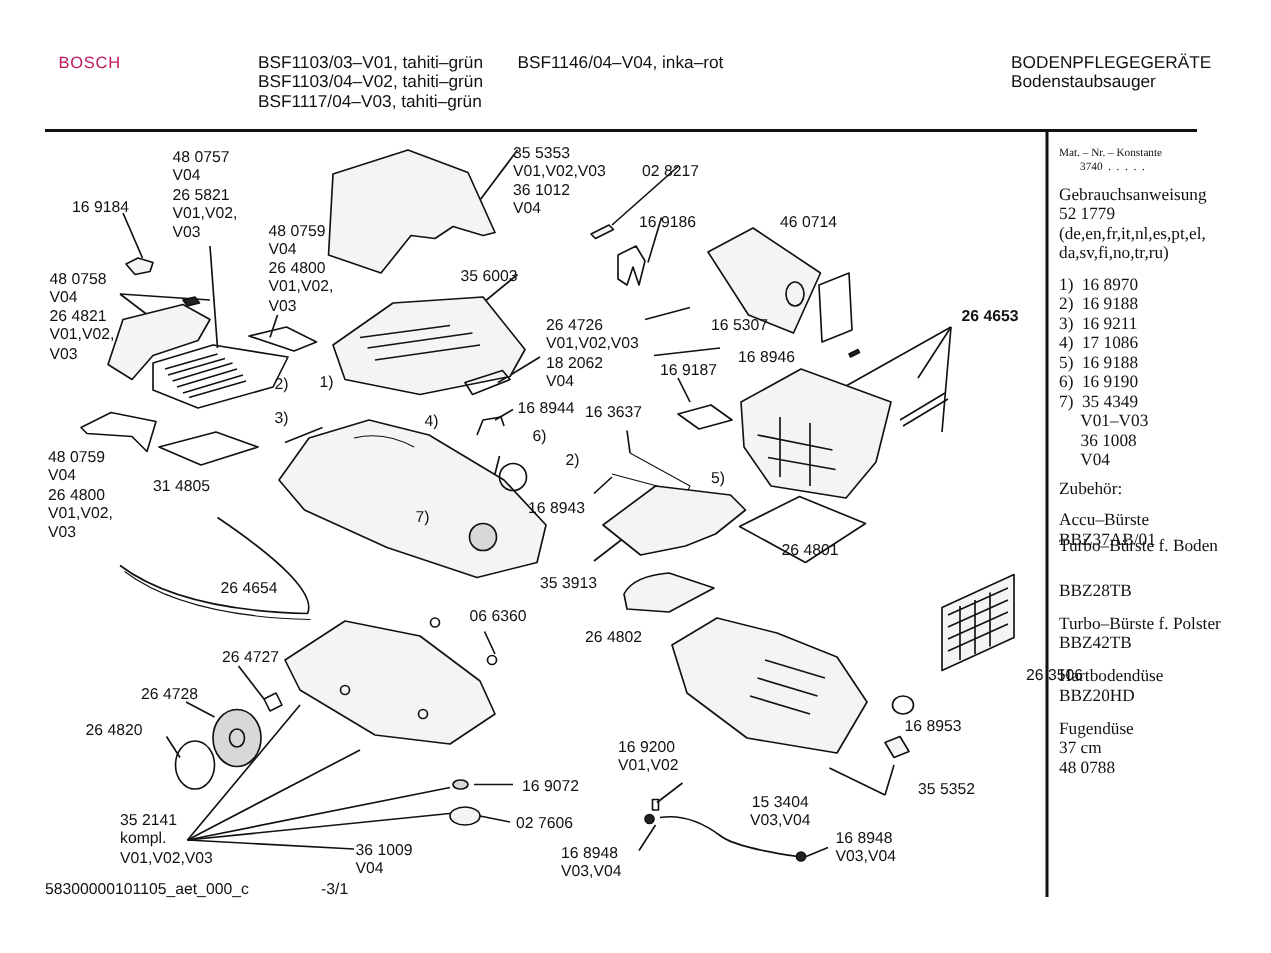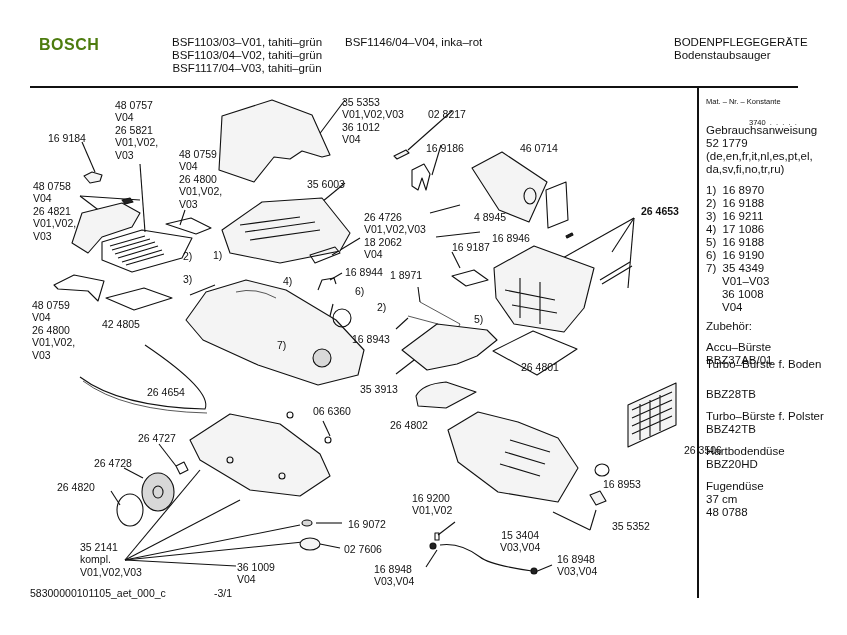--- a/index.html
+++ b/index.html
@@ -1,24 +1,24 @@
 <!DOCTYPE html>
 <html><head>
 <meta charset="utf-8">
 <style>
   html, body { margin:0; padding:0; background:#ffffff; }
   body { width:847px; height:635px; position:relative; overflow:hidden;
          font-family:"Liberation Sans", sans-serif; color:#111; }
   .abs { position:absolute; }
-  .brand { left:39px; top:36px; font-weight:bold; font-size:16px; letter-spacing:0.5px; color:#4d7c0f; }
-  .hdr { font-size:11.5px; line-height:13px; white-space:pre;text-align:center; }
+  .brand { left:39px; top:36px; font-weight:normal; font-size:11px; letter-spacing:0.5px; color:#be185d; }
+  .hdr { font-size:11.5px; line-height:13px; white-space:pre; }
   .rule-top { left:30px; top:86px; width:768px; height:2px; background:#111; }
   .rule-side { left:697px; top:88px; width:2px; height:510px; background:#111; }
   .lbl { position:absolute; font-size:10.5px; line-height:12.4px; white-space:pre; color:#111; }
-  .side { position:absolute; left:706px; font-size:11.5px; line-height:13px; white-space:pre; color:#111; }
+  .side { position:absolute; left:706px; font-size:11.5px; line-height:13px; white-space:pre; color:#111;font-family:Liberation Serif, serif; }
   .side.small { font-size:7.5px; line-height:9px; }
   .footer { font-size:10.5px; white-space:pre; }
   svg#drawing { position:absolute; left:0; top:0; }
   svg#drawing * { fill:none; stroke:#111; stroke-width:1.1; stroke-linejoin:round; }
   svg#drawing .thin { stroke-width:0.7; }
   svg#drawing .fill-dark { fill:#222; }
   svg#drawing .fill-light { fill:#f4f4f4; }
   svg#drawing .fill-grey { fill:#d8d8d8; }
 </style>
 </head>
@@ -197,46 +197,46 @@
 <div class="lbl" style="left:179px;top:148px;">48 0759
 V04
 26 4800
 V01,V02,
 V03</div>
 <div class="lbl" style="left:32px;top:299px;">48 0759
 V04
 26 4800
 V01,V02,
 V03</div>
-<div class="lbl" style="left:102px;top:318px;">42 4805</div>
+<div class="lbl" style="left:102px;top:318px;">31 4805</div>
 <div class="lbl" style="left:342px;top:96px;">35 5353
 V01,V02,V03
 36 1012
 V04</div>
 <div class="lbl" style="left:307px;top:178px;">35 6003</div>
 <div class="lbl" style="left:364px;top:211px;">26 4726
 V01,V02,V03
 18 2062
 V04</div>
 <div class="lbl" style="left:345px;top:266px;">16 8944</div>
 <div class="lbl" style="left:428px;top:108px;">02 8217</div>
 <div class="lbl" style="left:426px;top:142px;">16 9186</div>
 <div class="lbl" style="left:520px;top:142px;">46 0714</div>
-<div class="lbl" style="left:474px;top:211px;">4 8945</div>
+<div class="lbl" style="left:474px;top:211px;">16 5307</div>
 <div class="lbl" style="left:492px;top:232px;">16 8946</div>
 <div class="lbl" style="left:641px;top:205px;font-weight:bold;">26 4653</div>
-<div class="lbl" style="left:452px;top:241px;">16 9187</div>
-<div class="lbl" style="left:390px;top:269px;">1 8971</div>
+<div class="lbl" style="left:440px;top:241px;">16 9187</div>
+<div class="lbl" style="left:390px;top:269px;">16 3637</div>
 <div class="lbl" style="left:352px;top:333px;">16 8943</div>
 <div class="lbl" style="left:360px;top:383px;">35 3913</div>
 <div class="lbl" style="left:521px;top:361px;">26 4801</div>
 <div class="lbl" style="left:390px;top:419px;">26 4802</div>
 <div class="lbl" style="left:147px;top:386px;">26 4654</div>
 <div class="lbl" style="left:313px;top:405px;">06 6360</div>
-<div class="lbl" style="left:138px;top:432px;">26 4727</div>
+<div class="lbl" style="left:148px;top:432px;">26 4727</div>
 <div class="lbl" style="left:94px;top:457px;">26 4728</div>
 <div class="lbl" style="left:57px;top:481px;">26 4820</div>
 <div class="lbl" style="left:684px;top:444px;">26 3506</div>
 <div class="lbl" style="left:603px;top:478px;">16 8953</div>
 <div class="lbl" style="left:412px;top:492px;">16 9200
 V01,V02</div>
 <div class="lbl" style="left:612px;top:520px;">35 5352</div>
 <div class="lbl" style="left:500px;top:529px;text-align:center;">15 3404
 V03,V04</div>
 <div class="lbl" style="left:374px;top:563px;">16 8948
@@ -254,21 +254,21 @@
 <div class="lbl" style="left:213px;top:249px;">1)</div>
 <div class="lbl" style="left:183px;top:250px;">2)</div>
 <div class="lbl" style="left:377px;top:301px;">2)</div>
 <div class="lbl" style="left:183px;top:273px;">3)</div>
 <div class="lbl" style="left:283px;top:275px;">4)</div>
 <div class="lbl" style="left:474px;top:313px;">5)</div>
 <div class="lbl" style="left:355px;top:285px;">6)</div>
 <div class="lbl" style="left:277px;top:339px;">7)</div>
 
 <div class="side small" style="top:97px;">Mat. – Nr. – Konstante</div>
-<div class="side small" style="top:106px;left:749px;margin-top:12px;">3740  .  .  .  .  .</div>
+<div class="side small" style="top:106px;left:720px;">3740  .  .  .  .  .</div>
 <div class="side" style="top:124px;">Gebrauchsanweisung</div>
 <div class="side" style="top:137px;">52 1779</div>
 <div class="side" style="top:150px;">(de,en,fr,it,nl,es,pt,el,
 da,sv,fi,no,tr,ru)</div>
 <div class="side" style="top:184px;">1)  16 8970
 2)  16 9188
 3)  16 9211
 4)  17 1086
 5)  16 9188
 6)  16 9190

